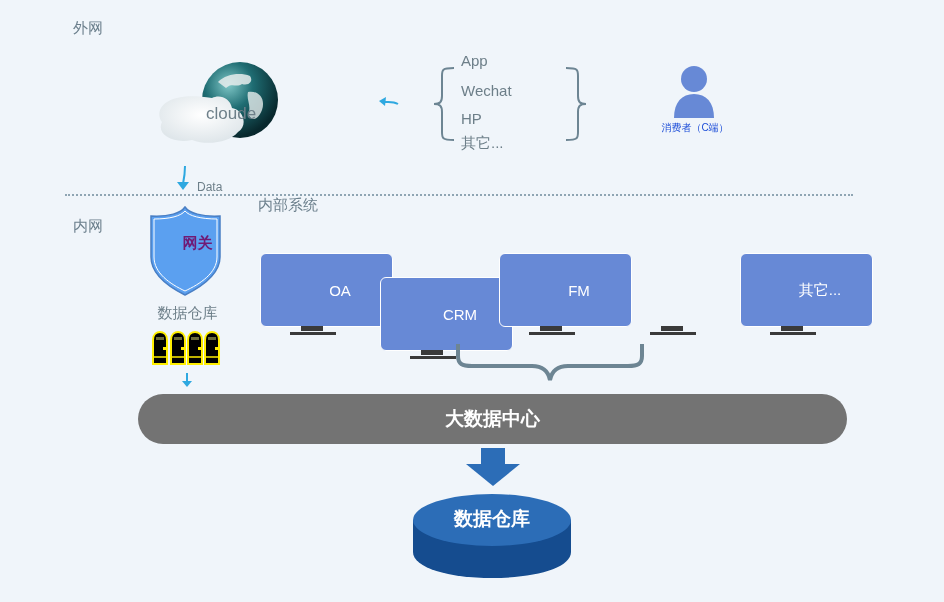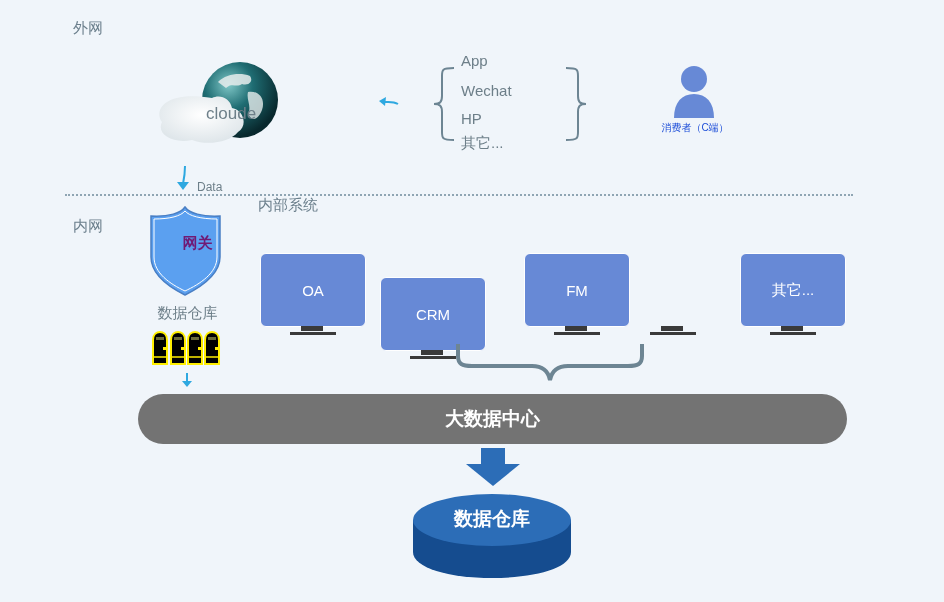--- a/index.html
+++ b/index.html
@@ -47,27 +47,27 @@
     #server-arrow { left: 181px; top: 372px; }
 
     #internal-label { left: 258px; top: 196px; font-size: 15px; color: #6b7f8c; }
 
     
     .monitor { position: absolute; top: 253px; width: 106px; height: 84px; }
     .monitor .screen {
       position: absolute; left: 0; top: 0; width: 104px; height: 72px;
       background: #6789d6; border: 1px solid #ffffff; border-radius: 6px;
       display: flex; align-items: center; justify-content: center;
-      color: #ffffff; font-size: 15px;
+      color: #ffffff; font-size: 15px; padding-left: 27px;
     }
     .monitor .neck { position: absolute; left: 41px; top: 73px; width: 22px; height: 5px; background: #3a3a3a; }
     .monitor .base { position: absolute; left: 30px; top: 79px; width: 46px; height: 3px; background: #3a3a3a; }
     #mon0 { left: 260px; }
     #mon1 { left: 380px; margin-top: 24px; }
-    #mon2 { left: 524px; }
+    #mon2 { left: 499px; }
     #mon3 { left: 620px; }
     #mon4 { left: 740px; }
 
     #systems-brace { left: 452px; top: 342px; }
 
     
     #bigdata {
       left: 138px; top: 394px; width: 709px; height: 50px;
       background: #737373; border-radius: 26px;
       display: flex; align-items: center; justify-content: center;

